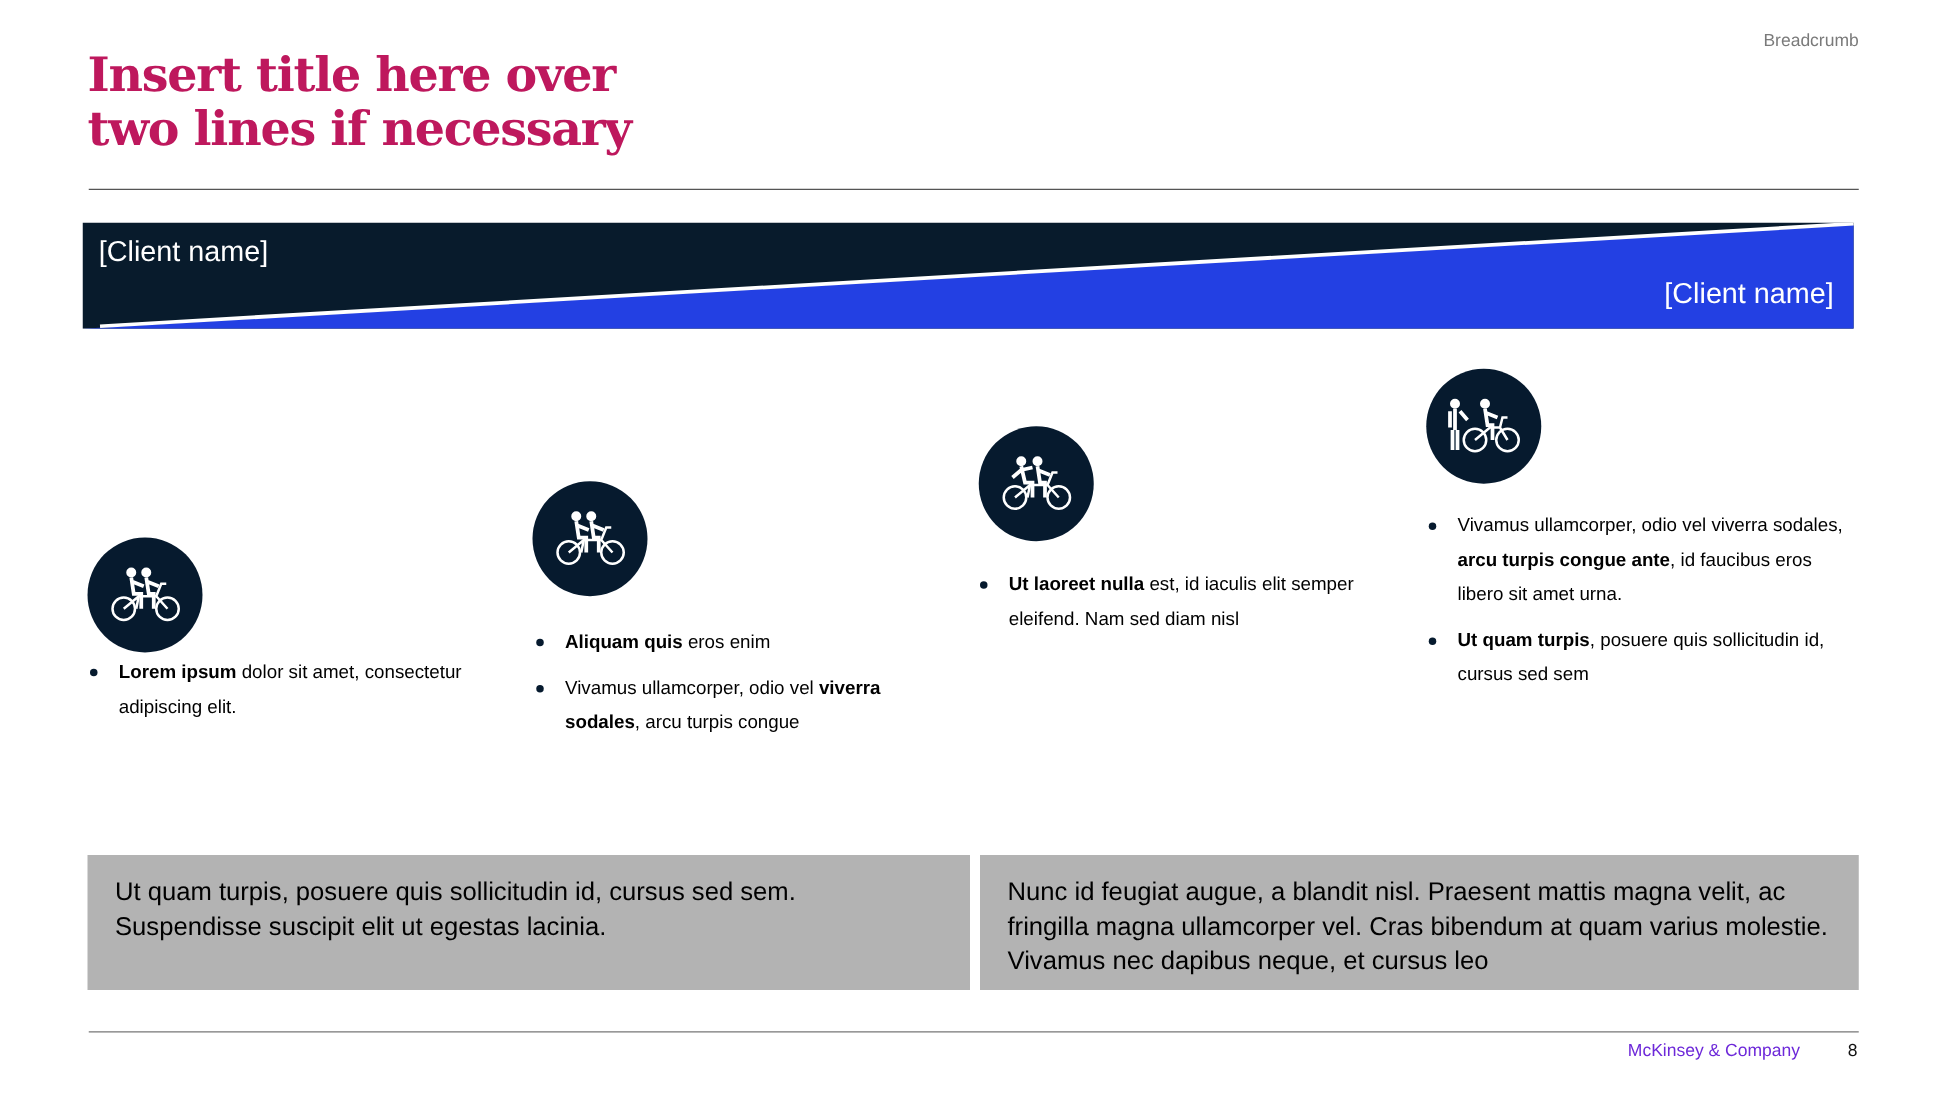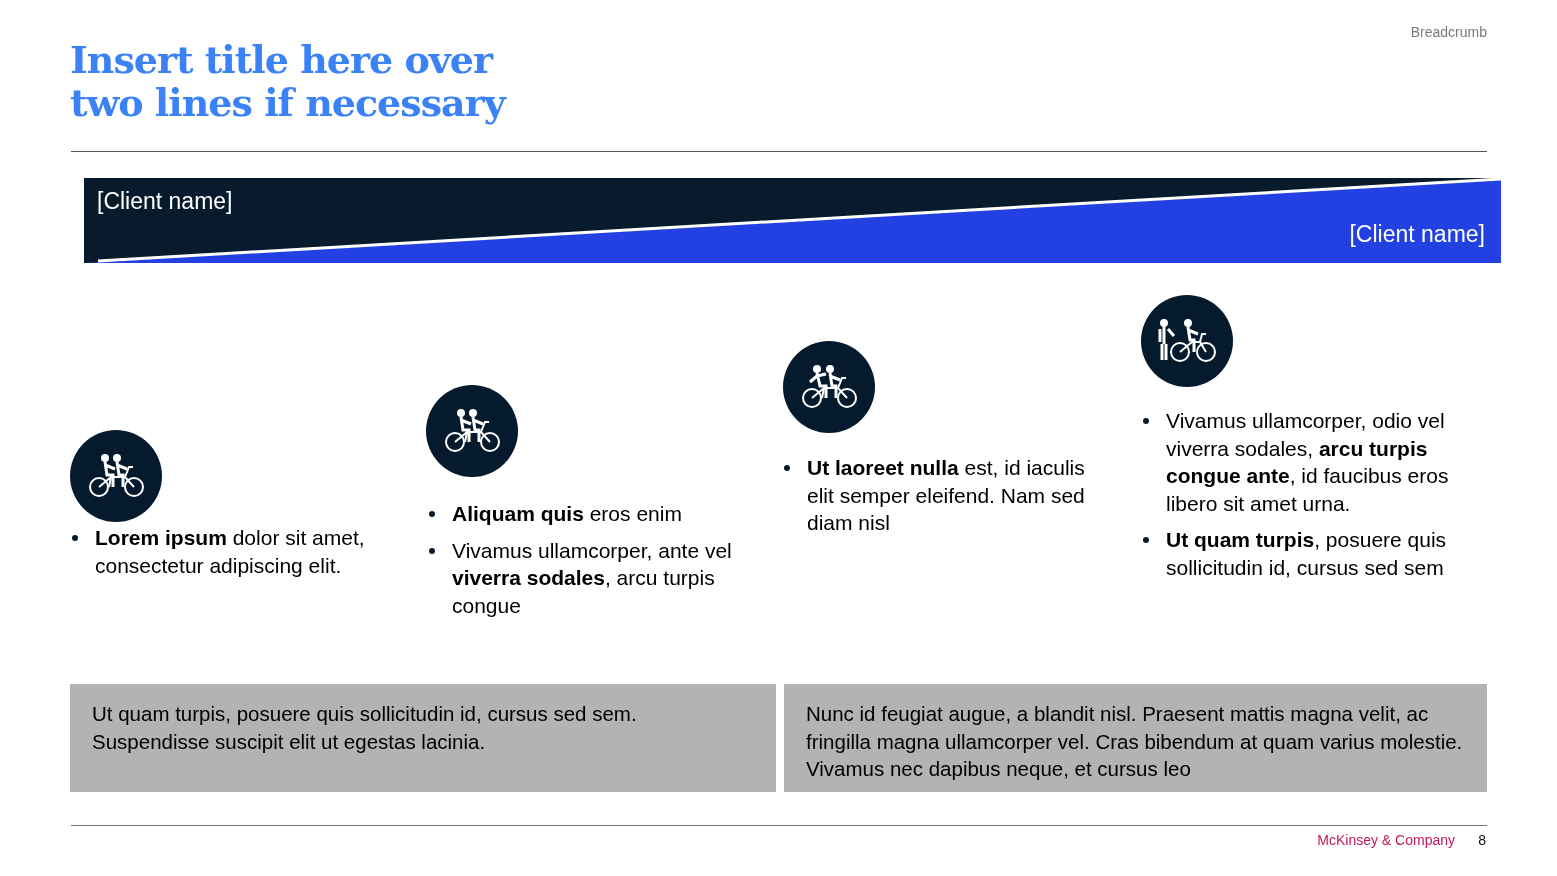--- a/index.html
+++ b/index.html
@@ -1,34 +1,34 @@
 <!DOCTYPE html>
 <html><head>
   <meta charset="utf-8">
   <style>
     html, body { margin: 0; padding: 0; background: #ffffff; }
     body { width: 1557px; height: 876px; position: relative; overflow: hidden; font-family: "Liberation Sans", sans-serif; color: #000; }
     .breadcrumb { position: absolute; top: 24px; right: 70px; font-size: 14px; color: #7a7a7a; text-align: right; }
-    .title { position: absolute; left: 70px; top: 38px; margin: 0; font-family: "DejaVu Serif", serif; font-weight: bold; font-size: 38px; line-height: 43px; letter-spacing: -1px; color: #3b82f6; }
+    .title { position: absolute; left: 70px; top: 38px; margin: 0; font-family: "DejaVu Serif", serif; font-weight: bold; font-size: 38px; line-height: 43px; letter-spacing: -1px; color: #be185d; }
     .rule { position: absolute; left: 71px; width: 1416px; height: 1px; background: #555; }
     .rule.top { top: 151px; }
     .rule.bottom { top: 825px; background: #777; }
-    .banner { position: absolute; left: 84px; top: 178px; width: 1417px; height: 85px; }
+    .banner { position: absolute; left: 66px; top: 178px; width: 1417px; height: 85px; }
     .banner svg { position: absolute; left: 0; top: 0; }
     .banner .client-left { position: absolute; left: 13px; top: 10px; color: #fff; font-size: 23px; }
     .banner .client-right { position: absolute; right: 16px; top: 43px; color: #fff; font-size: 23px; }
     .icon-circle { position: absolute; width: 92px; height: 92px; border-radius: 50%; background: #061a2e; display: flex; align-items: center; justify-content: center; }
     .icon-circle svg { width: 62px; height: 46px; }
-    .col { position: absolute; font-size: 21px; line-height: 27.5px; }
+    .col { position: absolute; font-size: 15px; line-height: 27.5px; }
     .col ul { margin: 0; padding: 0; list-style: none; }
     .col li { position: relative; padding-left: 25px; margin-bottom: 9px; }
     .col li::before { content: ""; position: absolute; left: 2px; top: 11px; width: 6px; height: 6px; border-radius: 50%; background: #061a2e; }
     .col b { font-weight: bold; }
     .gray-box { position: absolute; top: 684px; height: 108px; background: #b3b3b3; font-size: 20.5px; line-height: 27.5px; box-sizing: border-box; padding: 16px 22px; }
-    .footer-company { position: absolute; right: 102px; top: 832px; font-size: 14px; color: #be185d; }
+    .footer-company { position: absolute; right: 117px; top: 832px; font-size: 14px; color: #6d28d9; }
     .footer-page { position: absolute; right: 71px; top: 832px; font-size: 14px; color: #111; }
   </style>
 </head>
 <body>
 
 <div class="breadcrumb">Breadcrumb</div>
 <h1 class="title">
   <span>Insert title here over</span><br>
   <span>two lines if necessary</span>
 </h1>
@@ -88,21 +88,21 @@
 </div>
 
 <div class="col" style="left:70px; top:524px; width:300px;">
   <ul>
     <li><b>Lorem ipsum</b><span> dolor sit amet, consectetur adipiscing elit.</span></li>
   </ul>
 </div>
 <div class="col" style="left:427px; top:500px; width:340px;">
   <ul>
     <li><b>Aliquam quis</b><span> eros enim</span></li>
-    <li><span>Vivamus ullamcorper, ante vel </span><b>viverra sodales</b><span>, arcu turpis congue</span></li>
+    <li><span>Vivamus ullamcorper, odio vel </span><b>viverra sodales</b><span>, arcu turpis congue</span></li>
   </ul>
 </div>
 <div class="col" style="left:782px; top:454px; width:320px;">
   <ul>
     <li><b>Ut laoreet nulla</b><span> est, id iaculis elit semper eleifend. Nam sed diam nisl</span></li>
   </ul>
 </div>
 <div class="col" style="left:1141px; top:407px; width:345px;">
   <ul>
     <li><span>Vivamus ullamcorper, odio vel viverra sodales, </span><b>arcu turpis congue ante</b><span>, id faucibus eros libero sit amet urna.</span></li>

